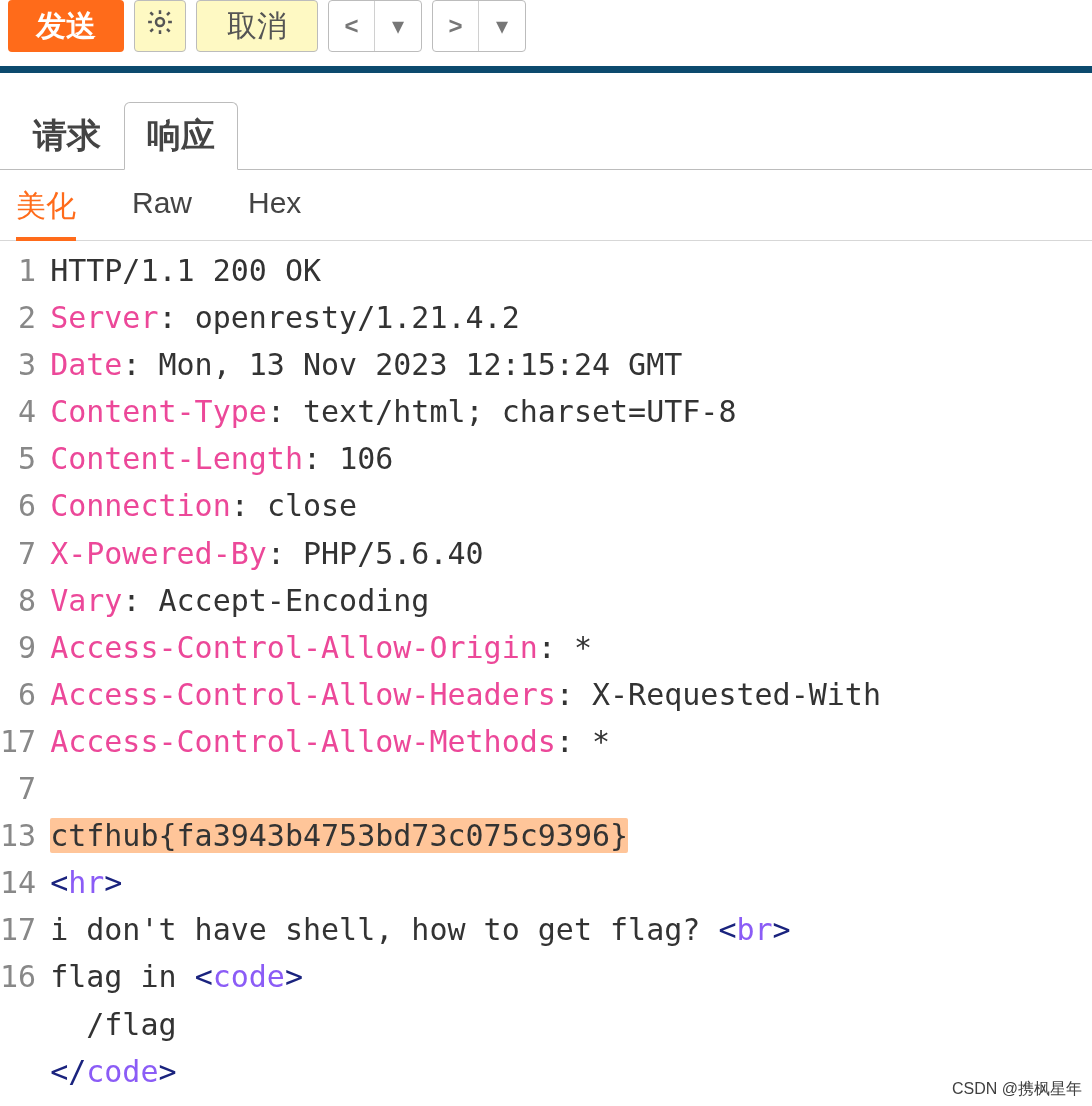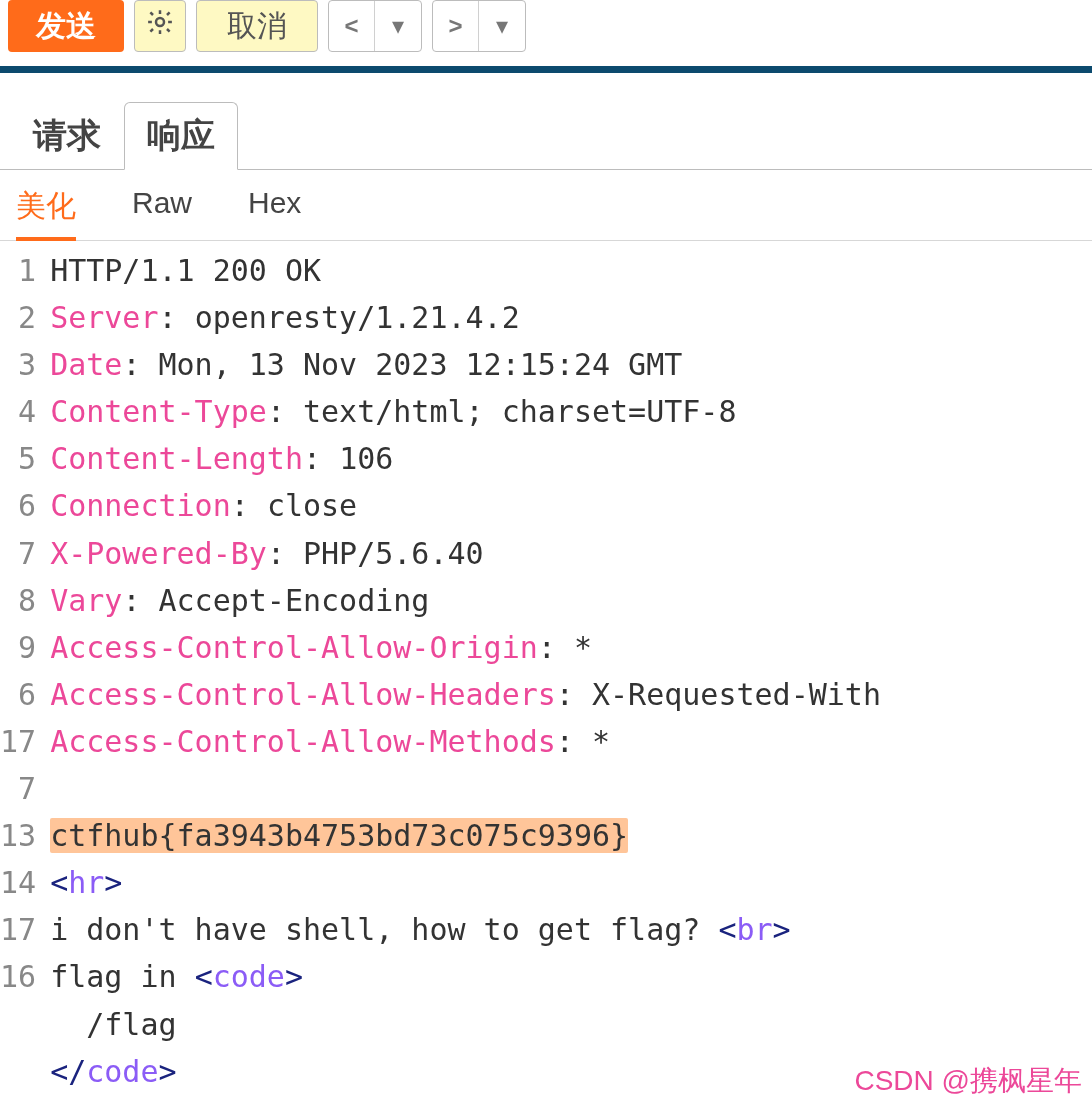--- a/index.html
+++ b/index.html
@@ -131,22 +131,22 @@
     background: #ffc599;
     border-radius: 2px;
     text-align: right;
   }
 
   
   .watermark {
     position: fixed;
     right: 10px;
     bottom: 6px;
-    color: #ec4899;
-    font-size: 28px;
+    color: #404040;
+    font-size: 16px;
     font-family: sans-serif;
     pointer-events: none;
     margin-left: 45px;
   }
 </style>
 </head>
 <body>
 
 <div class="toolbar">
   <div class="btn btn-send">发送</div>

